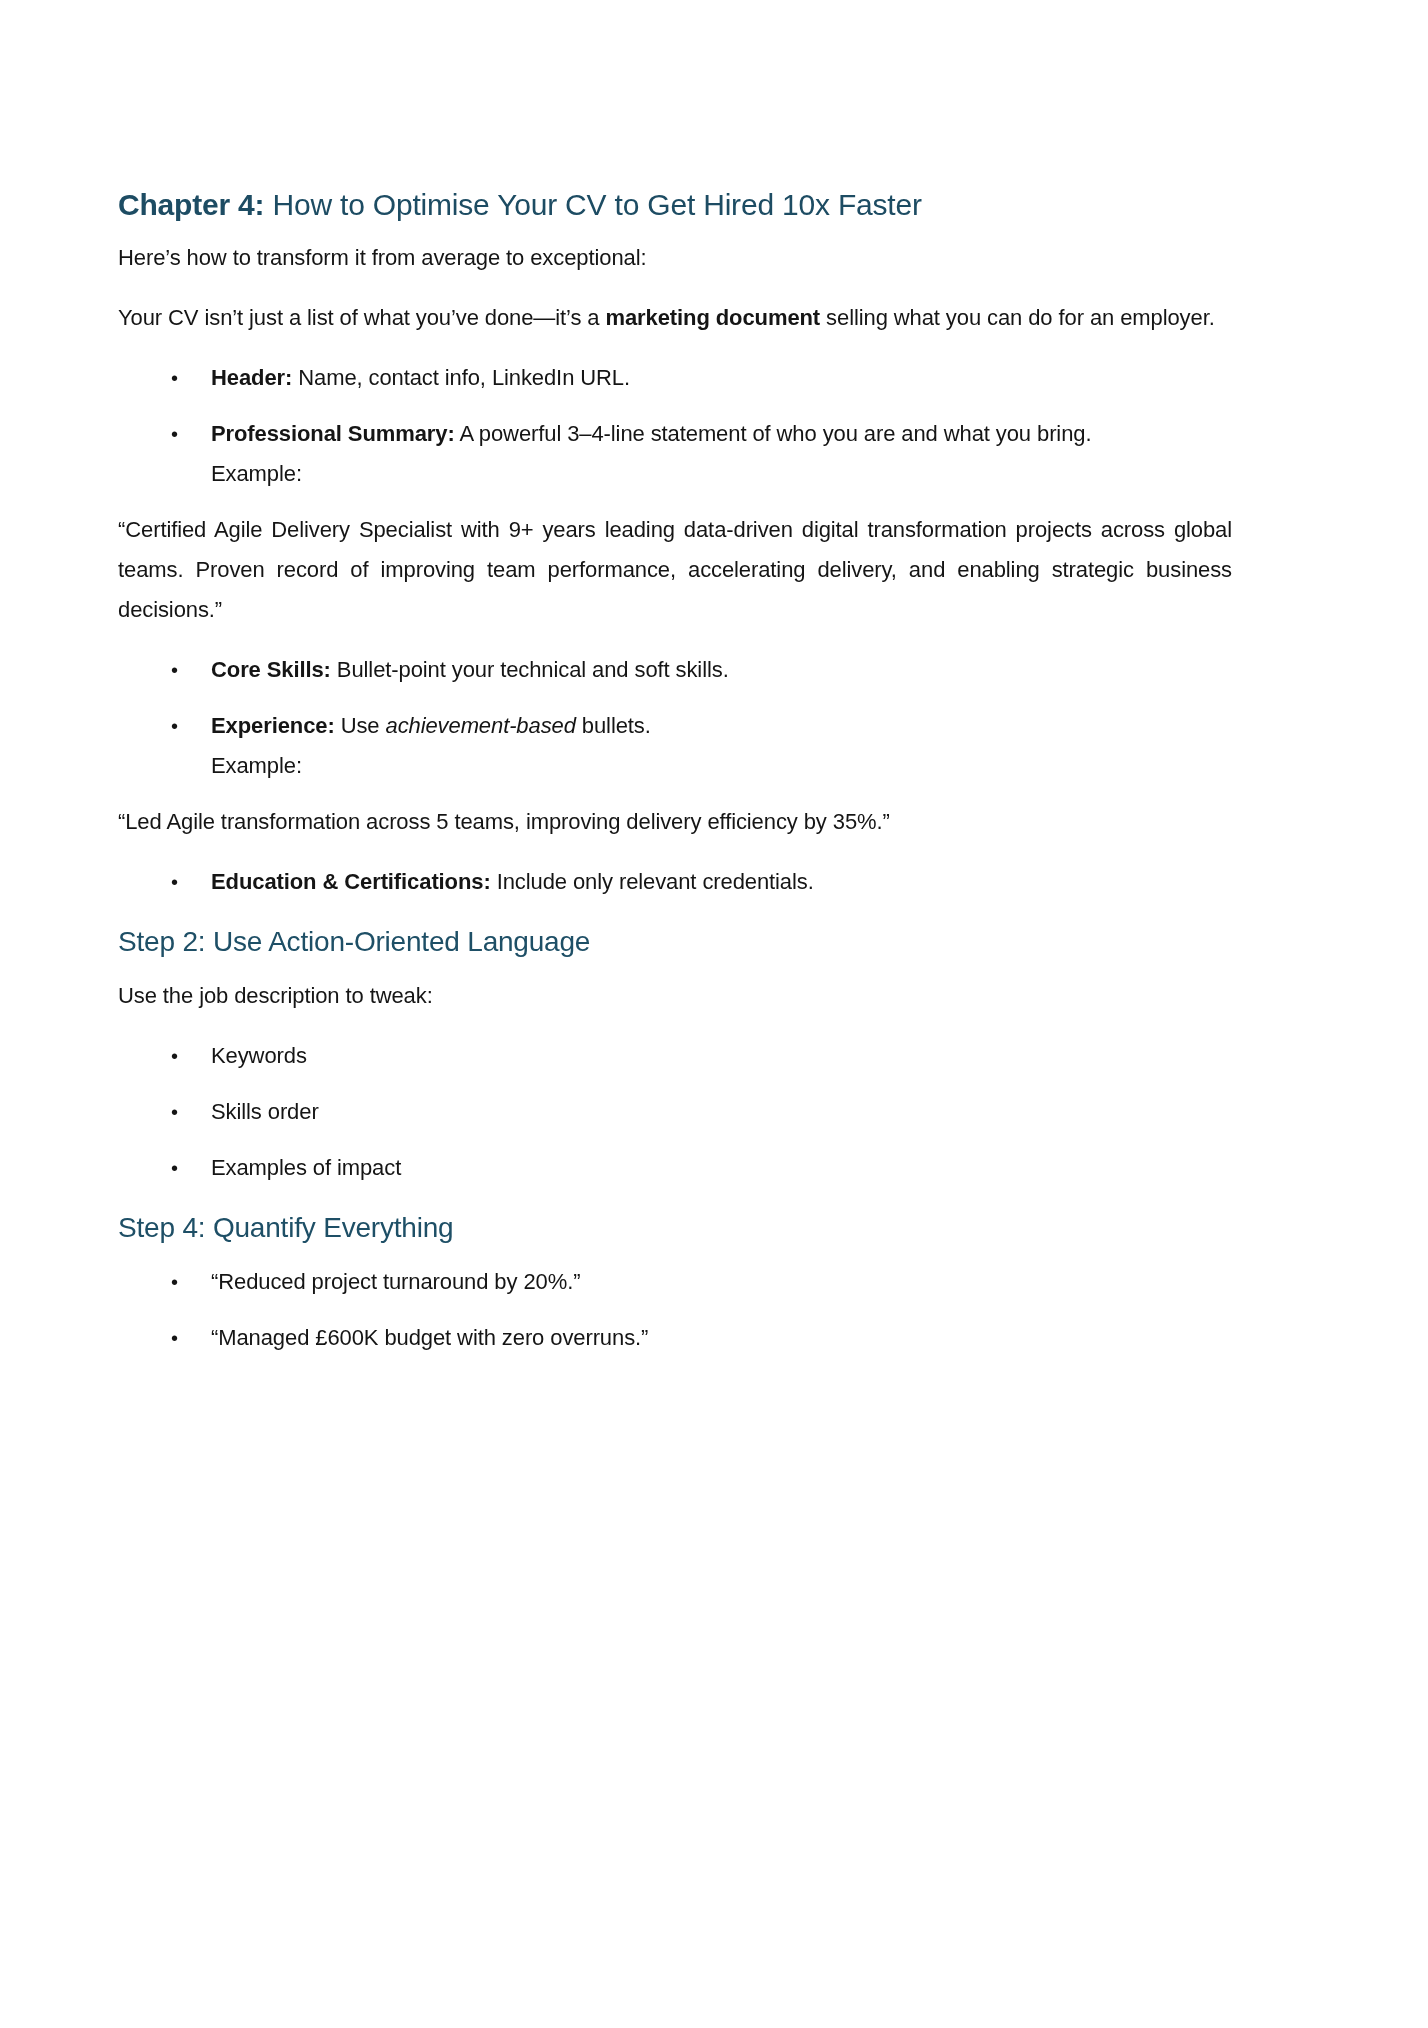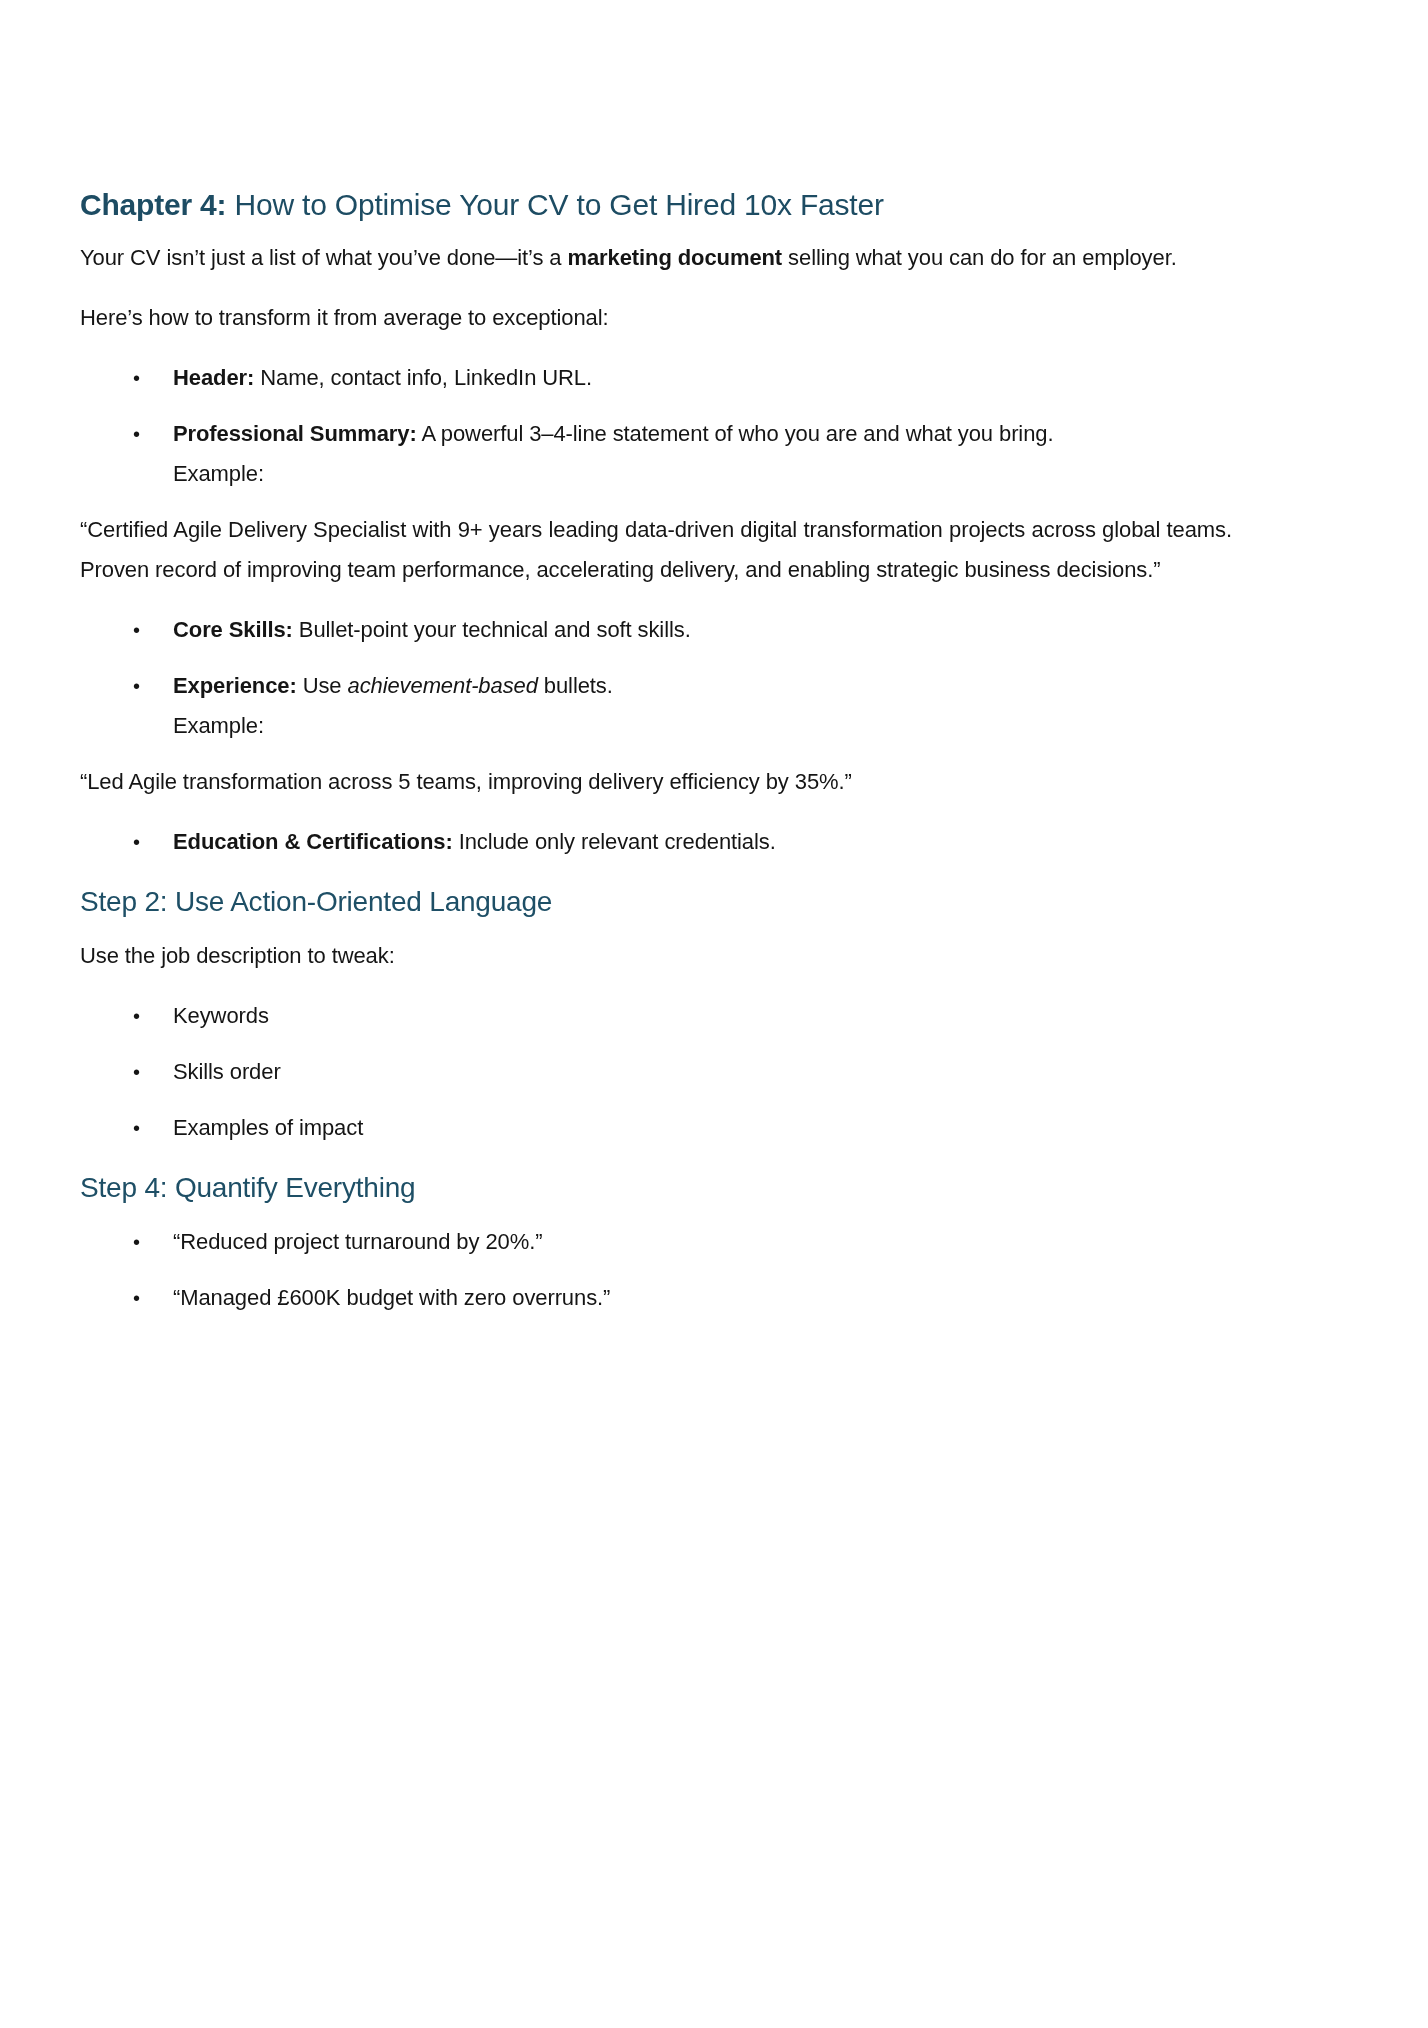--- a/index.html
+++ b/index.html
@@ -7,21 +7,21 @@
     padding: 0;
     background: #ffffff;
   }
   .page {
     position: relative;
     width: 1400px;
     height: 2028px;
     background: #ffffff;
     overflow: hidden;
     box-sizing: border-box;
-    padding: 186px 168px 0 80px;
+    padding: 186px 168px 0 118px;
     font-family: "Liberation Sans", "DejaVu Sans", sans-serif;
     color: #151515;
     font-size: 22px;
     line-height: 40px;
     letter-spacing: -0.1px;
   }
   h1.chapter {
     font-size: 30px;
     line-height: 38px;
     font-weight: 400;
@@ -59,23 +59,23 @@
     font-size: 20px;
   }
 </style>
 </head>
 <body>
 
 <div class="page">
 
   <h1 class="chapter"><span class="chapter-prefix">Chapter 4:</span><span> How to Optimise Your CV to Get Hired 10x Faster</span></h1>
 
+  <p>Here’s how to transform it from average to exceptional:</p>
+
   <p><span>Your CV isn’t just a list of what you’ve done—it’s a </span><b>marketing document</b><span> selling what you can do for an employer.</span></p>
-
-  <p>Here’s how to transform it from average to exceptional:</p>
 
 
   <ul class="doc-list">
     <li>
       <span class="marker">•</span>
       <b>Header:</b><span> Name, contact info, LinkedIn URL.</span>
     </li>
     <li>
       <span class="marker">•</span>
       <b>Professional Summary:</b><span> A powerful 3–4-line statement of who you are and what you bring.</span><br>

